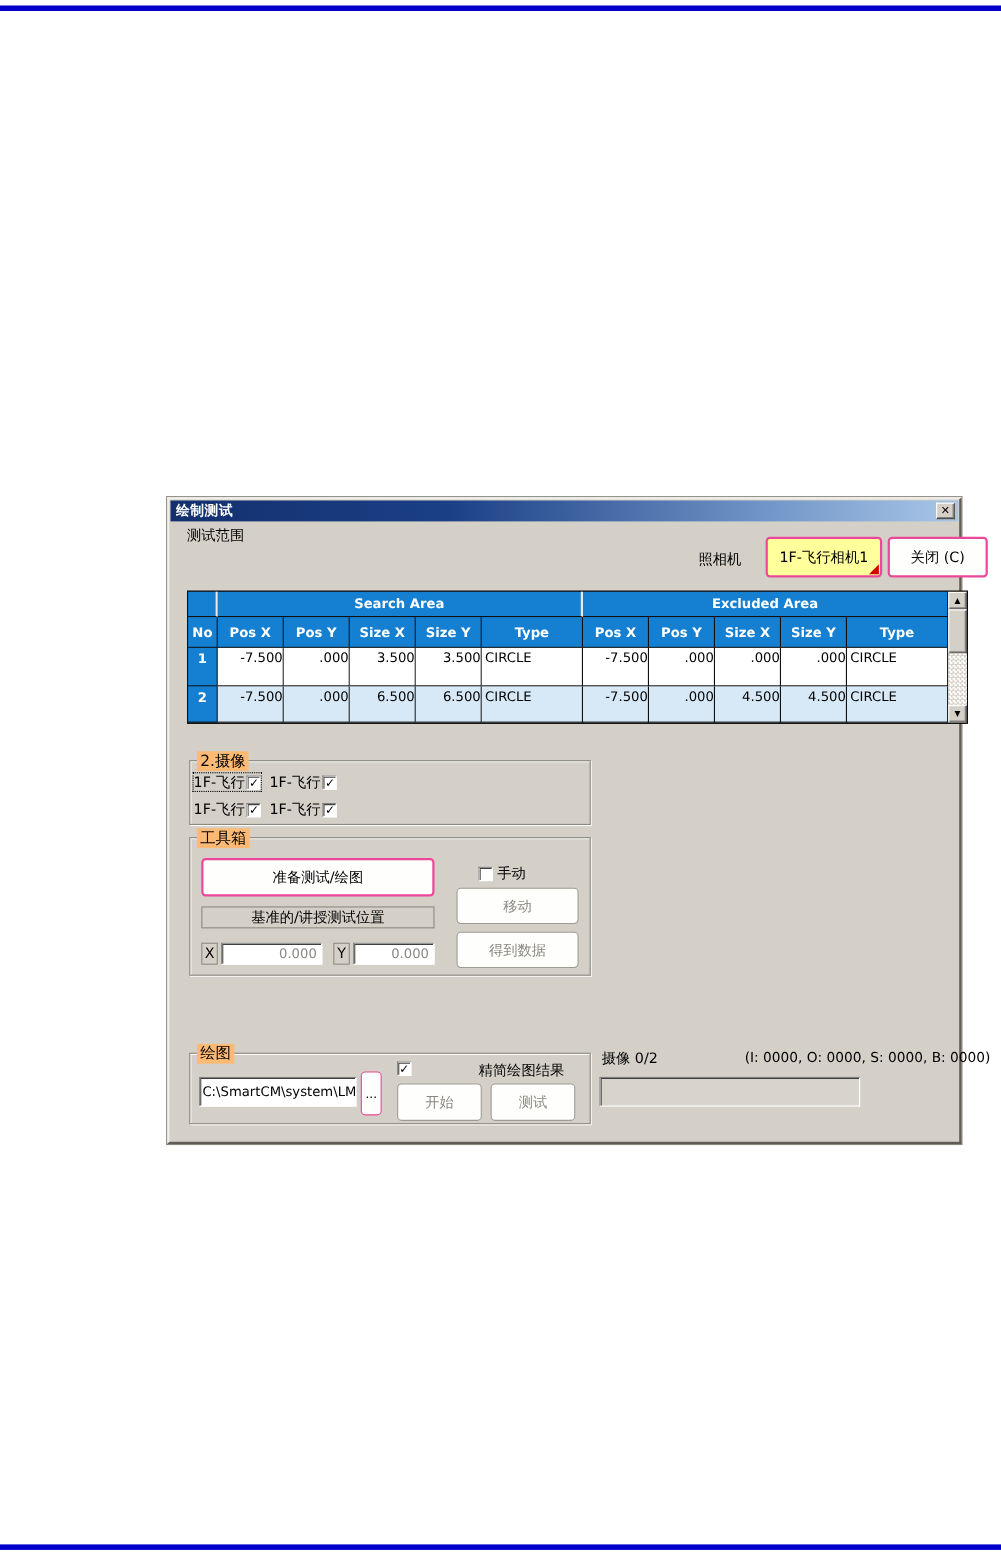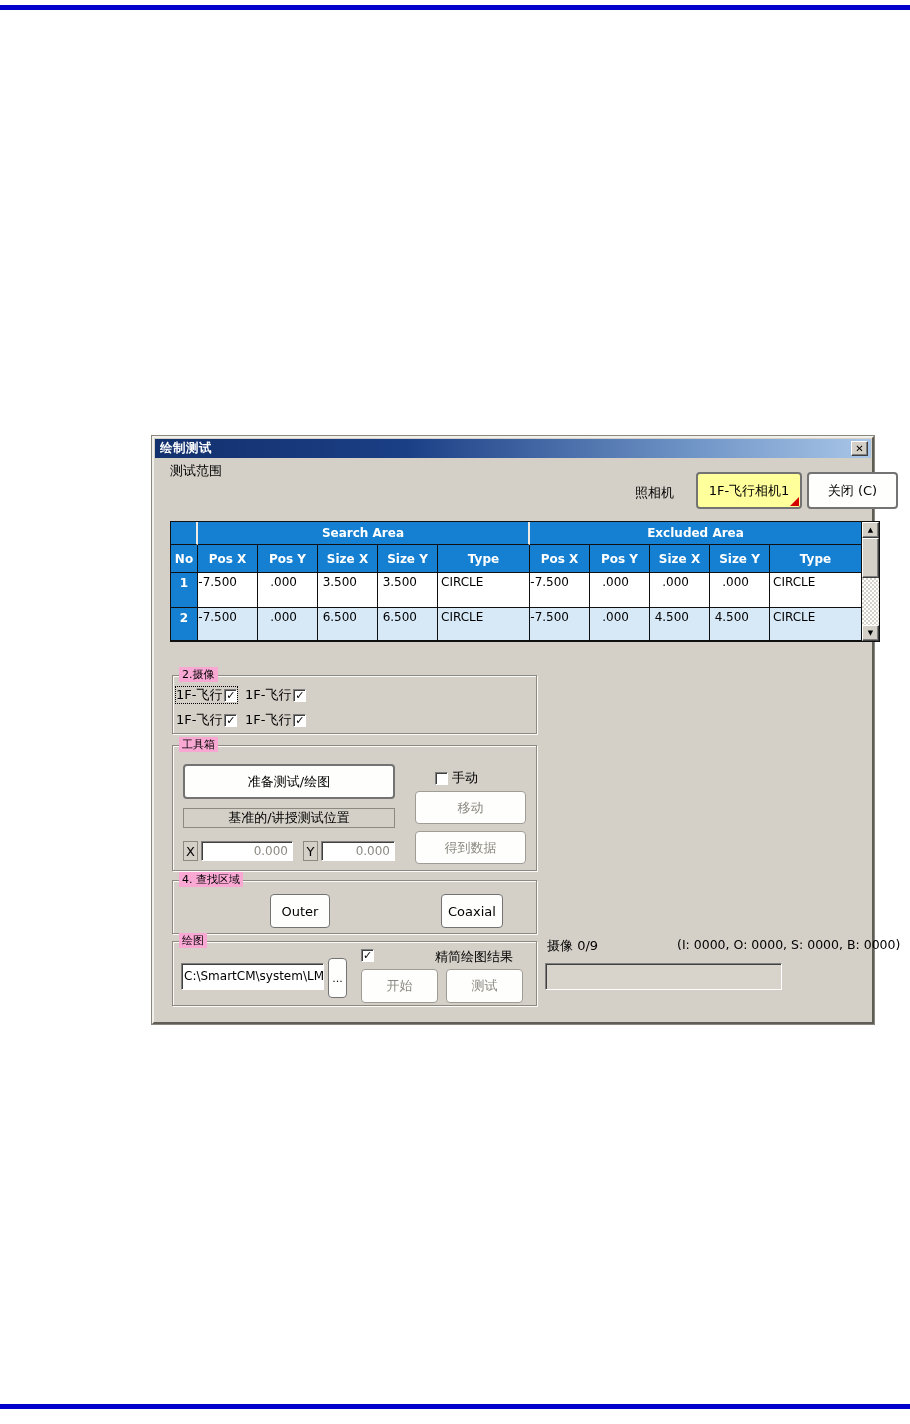--- a/index.html
+++ b/index.html
@@ -3,39 +3,39 @@
 <meta charset="utf-8">
 <style>
   * { margin:0; padding:0; box-sizing:border-box; }
   html,body { width:910px; height:1424px; background:#ffffff;
     font-family:"DejaVu Sans","Liberation Sans",sans-serif; }
   #page { position:relative; width:910px; height:1424px; overflow:hidden; background:#fff; }
 
   .rule { position:absolute; left:0; width:910px; height:5px; }
 
   
-  #dialog { position:absolute; left:152px; top:436px; width:722px; height:588px;
+  #dialog { position:absolute; left:152px; top:452px; width:722px; height:588px;
     background:#D4D0C8;
     border:2px solid; border-color:#F2F0EB #5F5D55 #5F5D55 #F2F0EB;
     box-shadow:0 0 0 1px #8A887E; font-size:13px; color:#000; }
   #titlebar { position:absolute; left:1px; top:1px; right:1px; height:19px;
     background:linear-gradient(to right,#13306E,#1B3F85 35%,#6F94C6 75%,#A9C6E8);
     display:flex; align-items:center; padding:0 3px 0 5px; }
   #title-text { color:#fff; font-weight:bold; font-size:12.5px; letter-spacing:.5px; flex:1 1 auto;
     white-space:nowrap; overflow:hidden; }
   .sys-btn { width:17px; height:15px; background:#D4D0C8;
     border:1px solid; border-color:#fff #404040 #404040 #fff;
     box-shadow:inset -1px -1px 0 #808080;
     display:flex; align-items:center; justify-content:center;
     font-size:10px; font-weight:bold; color:#000; line-height:1; }
 
   .dlabel { position:absolute; white-space:nowrap; }
 
   
-  .vb-btn { position:absolute; background:#FEFEFD; border:2px solid #737373; border-radius:4px;
+  .vb-btn { position:absolute; background:#FEFEFD; border:2px solid #ec4899; border-radius:4px;
     display:flex; align-items:center; justify-content:center; font-size:13px; color:#000;
     white-space:nowrap; }
   .vb-btn.thin { border-width:1px; border-color:#9E9C94; color:#8A8880; }
   .vb-btn.camera { background:#FFFF9C; overflow:hidden; }
   .corner-tri { position:absolute; right:1px; bottom:1px; width:0; height:0;
     border-left:9px solid transparent; border-bottom:9px solid #D40000; }
 
   
   #grid { position:absolute; left:16px; top:83px;
     display:grid;
@@ -44,42 +44,42 @@
     border:1px solid #101010; background:#101010; }
   #grid > div { overflow:hidden; }
   .hc { background:#1580D2; color:#fff; font-weight:bold; font-size:12px;
     display:flex; align-items:center; justify-content:center;
     border-right:1px solid #101010; border-bottom:1px solid #101010; }
   .gh-gap { border-right:2px solid #EDEAE4 !important; }
   .cell { font-size:12px; color:#000; border-right:1px solid #101010; border-bottom:1px solid #101010;
     padding-top:2px; }
   .c-no { background:#1580D2; color:#fff; font-weight:bold; text-align:center; font-size:12px;
     border-right:1px solid #101010; border-bottom:1px solid #101010; padding-top:3px; }
-  .c-num { text-align:right; padding-right:20px; }
+  .c-num { text-align:right; padding-right:0; }
   .c-type { text-align:left; padding-left:3px; }
   .r1 { background:#FFFFFF; }
   .r2 { background:#D7E9F7; }
 
   
   #vscroll { grid-column:12; grid-row:1 / span 4; background:#D4D0C8;
     display:flex; flex-direction:column; }
   .sb-btn { height:16px; flex:0 0 16px; background:#D4D0C8;
     border:1px solid; border-color:#fff #404040 #404040 #fff; box-shadow:inset -1px -1px 0 #808080;
     display:flex; align-items:center; justify-content:center; font-size:7px; color:#000; }
   #sb-thumb { flex:0 0 40px; background:#D4D0C8;
     border:1px solid; border-color:#fff #404040 #404040 #fff; box-shadow:inset -1px -1px 0 #808080; }
   #sb-track { flex:1 1 auto;
     background-image:conic-gradient(#fff 25%, #D6D2C9 0 50%, #fff 0 75%, #D6D2C9 0);
     background-size:4px 4px; }
 
   
   .group { position:absolute; border:1px solid #8C8A80;
     box-shadow:1px 1px 0 #FCFBF8, inset 1px 1px 0 #FCFBF8; }
-  .group > .gtitle { position:absolute; top:-9px; left:6px; background:#f9a8d4;
-    padding:0 3px; font-size:11px; white-space:nowrap; }
+  .group > .gtitle { position:absolute; top:-9px; left:6px; background:#fdba74;
+    padding:0 3px; font-size:14px; white-space:nowrap; }
 
   
   .cbitem { position:absolute; display:flex; align-items:center; gap:2px; height:16px;
     font-size:13px; white-space:nowrap; }
   .cbitem.focus { outline:1px dotted #000; }
   .cbox { width:13px; height:13px; background:#fff; flex:0 0 13px;
     border:1px solid; border-color:#808080 #fff #fff #808080;
     box-shadow:inset 1px 1px 0 #404040;
     display:flex; align-items:center; justify-content:center;
     font-size:11px; font-weight:bold; color:#000; line-height:1; }
@@ -206,44 +206,35 @@
         <span class="cbox"></span>
       </div>
       <div class="vb-btn thin" style="left:242px; top:45px; width:111px; height:33px;">
         <span>移动</span>
       </div>
       <div class="vb-btn thin" style="left:242px; top:85px; width:111px; height:33px;justify-content:center;">
         <span>得到数据</span>
       </div>
     </div>
 
-    <div class="group" style="left:18px; top:442px; width:365px; height:54px;">
-      <span class="gtitle">4. 查找区域</span>
-      <div class="vb-btn" style="left:97px; top:13px; width:60px; height:34px; border-width:1px;">
-        <span>Outer</span>
-      </div>
-      <div class="vb-btn" style="left:268px; top:13px; width:62px; height:34px; border-width:1px;">
-        <span>Coaxial</span>
-      </div>
-    </div>
 
     <div class="group" style="left:18px; top:503px; width:365px; height:65px;">
       <span class="gtitle">绘图</span>
       <div class="sunken field" style="left:8px; top:21px; width:143px; height:27px; color:#000; text-align:left; padding-top:5px;">C:\SmartCM\system\LM_M</div>
       <div class="vb-btn" style="left:155px; top:16px; width:19px; height:40px; border-width:1px; font-size:11px;">
         <span>...</span>
       </div>
       <span class="cbox" style="position:absolute; left:188px; top:7px;">✓</span>
       <span class="dlabel" style="left:262px; top:6px;">精简绘图结果</span>
       <div class="vb-btn thin" style="left:188px; top:27px; width:77px; height:34px;">
         <span>开始</span>
       </div>
       <div class="vb-btn thin" style="left:273px; top:27px; width:77px; height:34px;text-align:right;">
         <span>测试</span>
       </div>
     </div>
 
-    <span class="dlabel" style="left:393px; top:499px;">摄像 0/9</span>
+    <span class="dlabel" style="left:393px; top:499px;">摄像 0/2</span>
     <span class="dlabel" style="left:523px; top:499px; font-size:12.5px;">(I: 0000, O: 0000, S: 0000, B: 0000)</span>
     <div class="sunken" style="position:absolute; left:391px; top:525px; width:237px; height:27px; background:#D8D4CC;"></div>
 
   </div>
 </div>
 
 </body></html>

